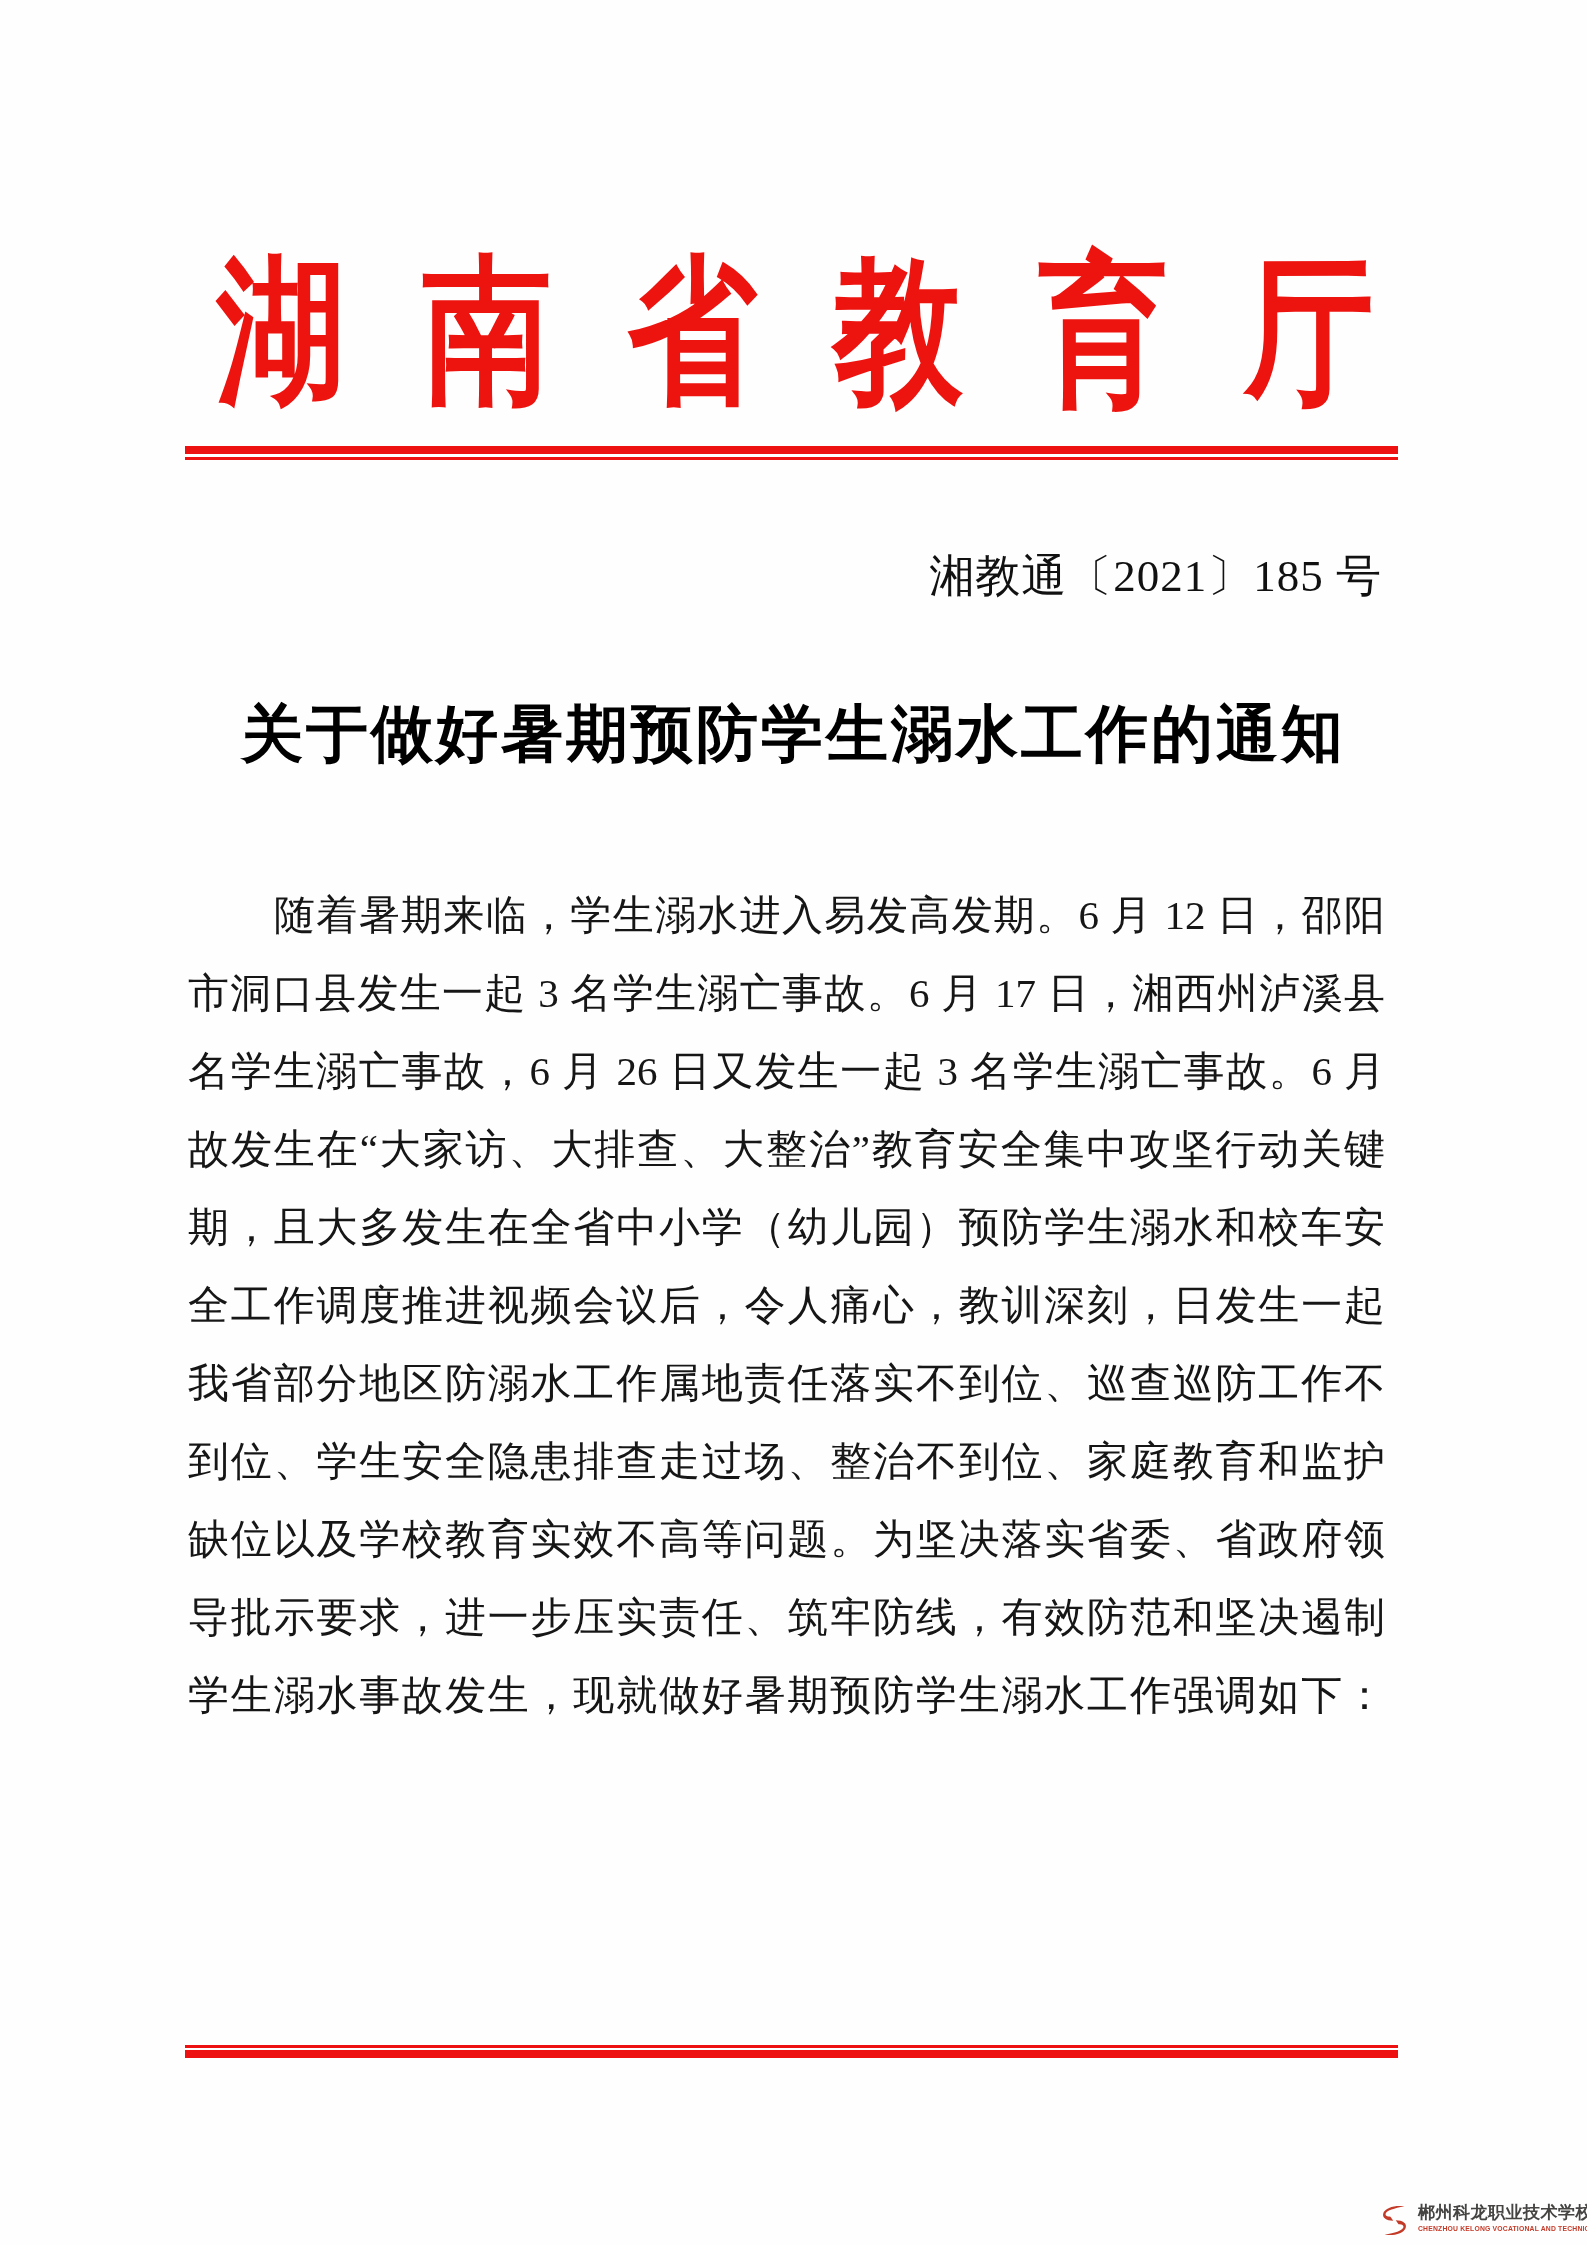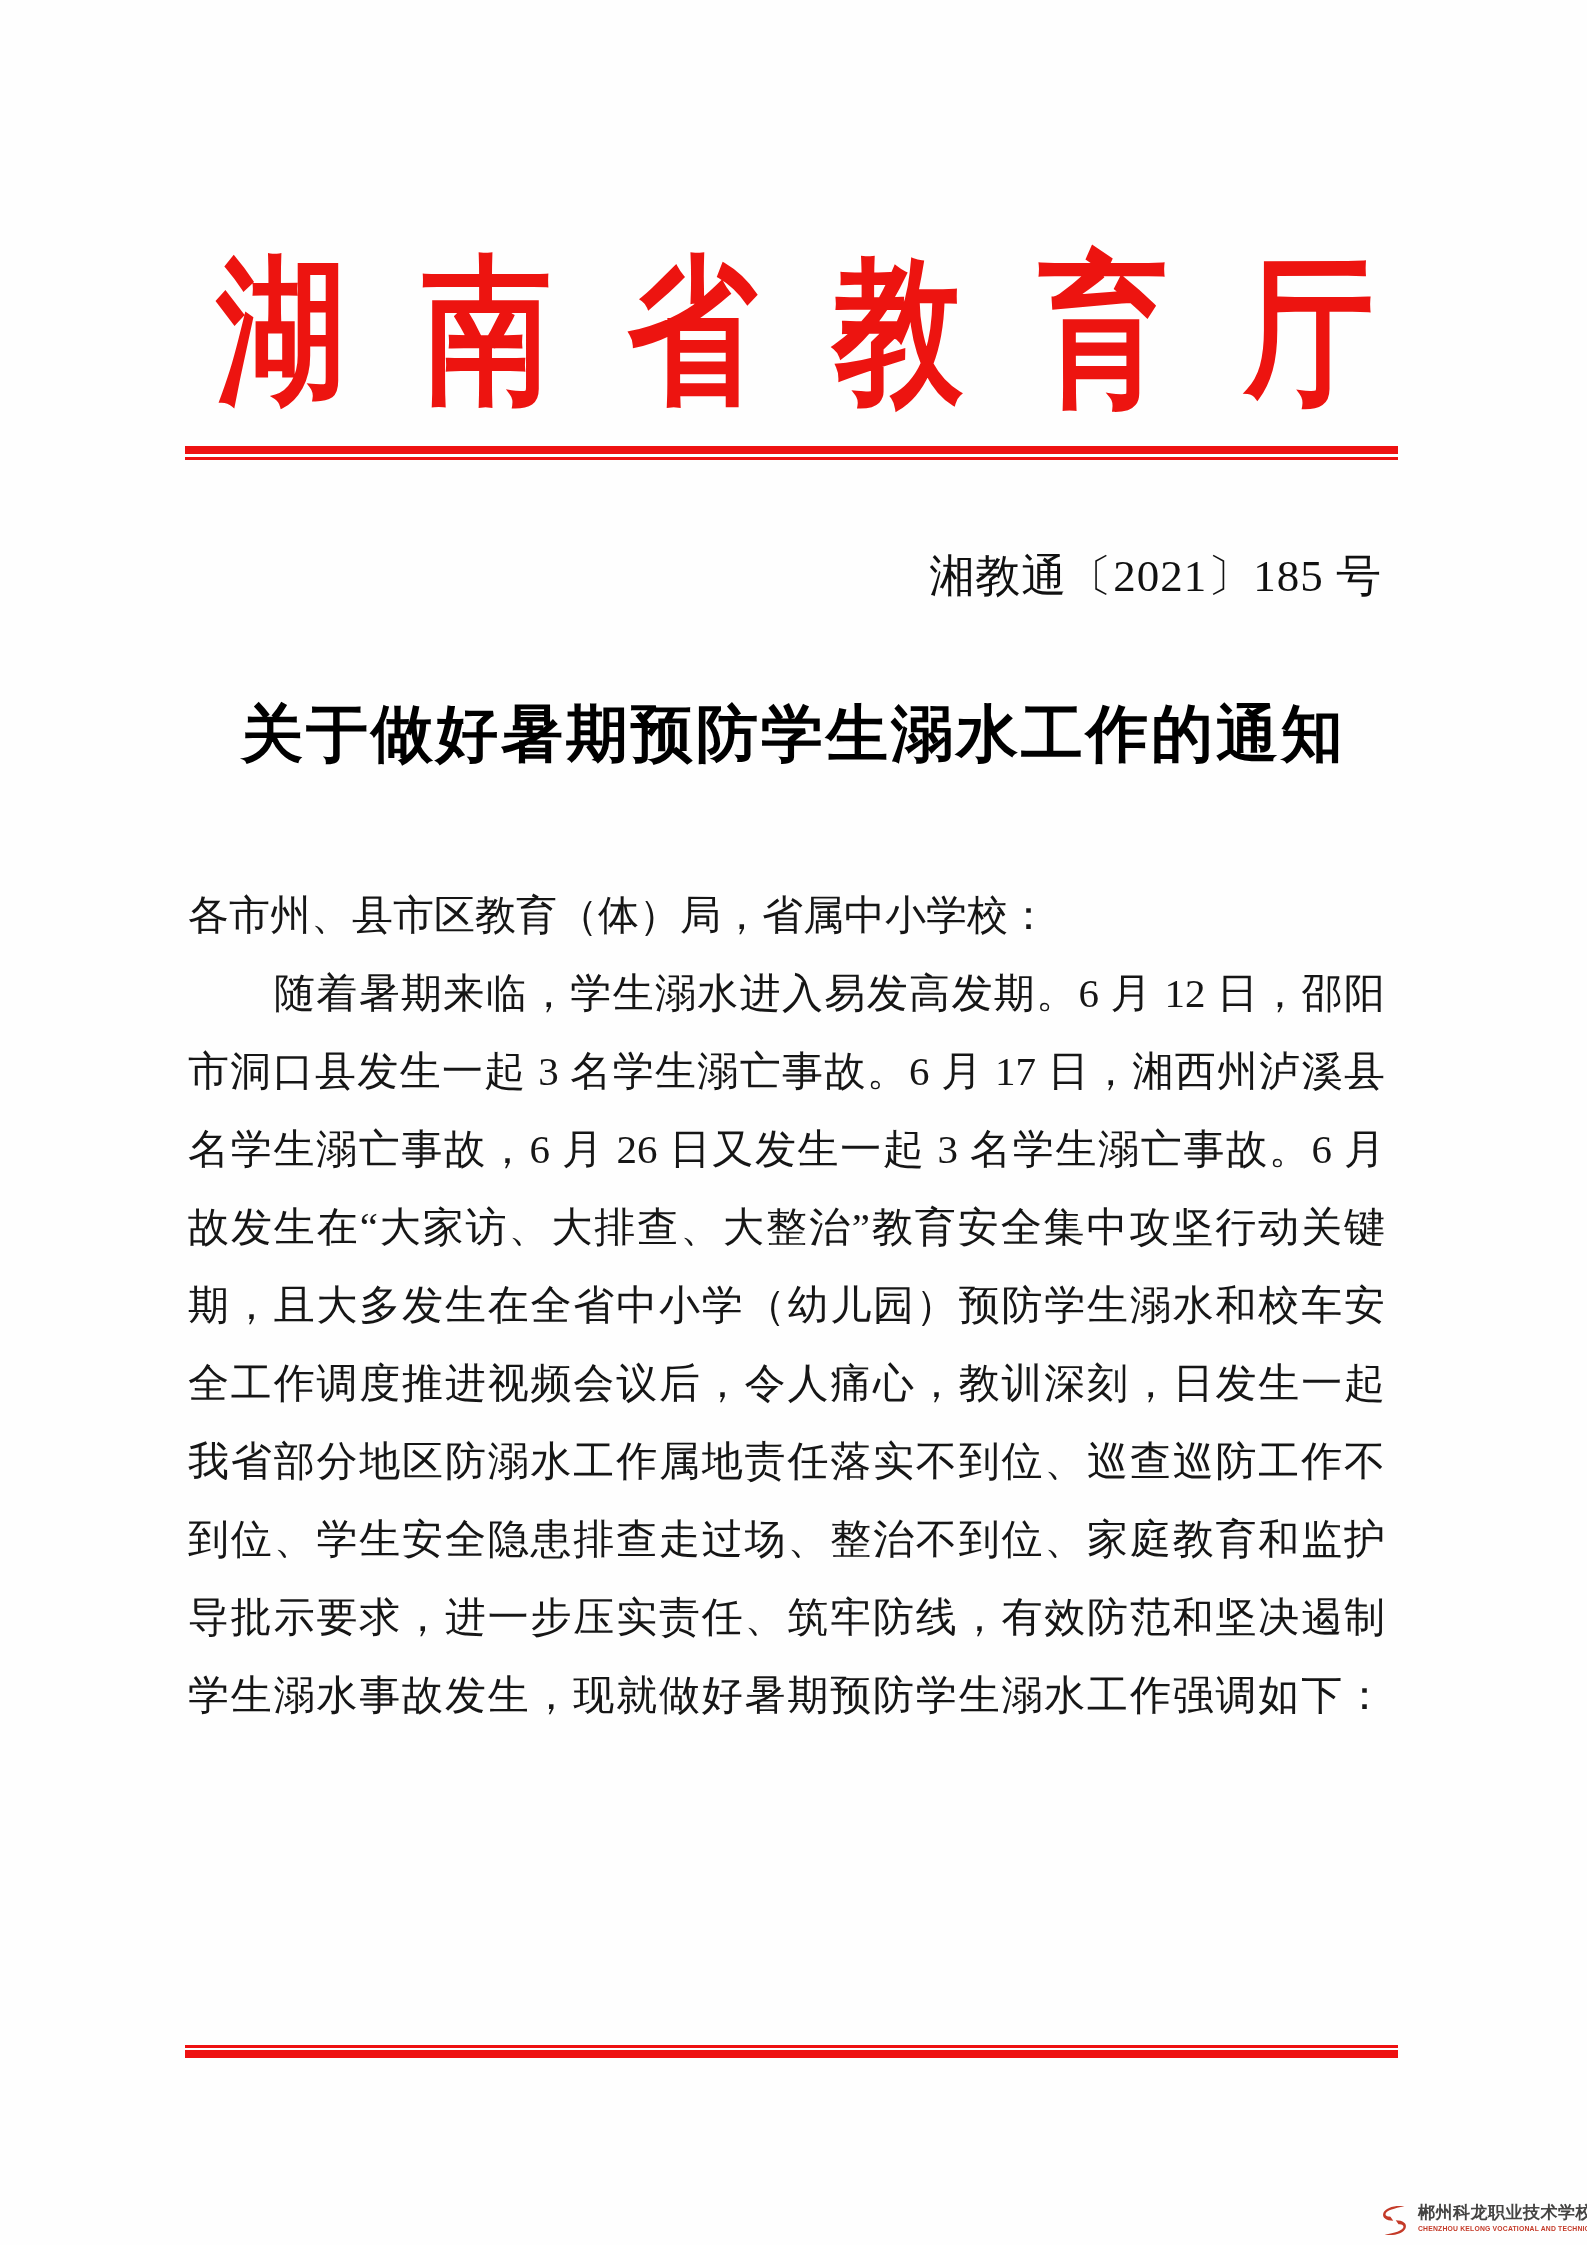--- a/index.html
+++ b/index.html
@@ -75,29 +75,29 @@
     </div>
 
   <div class="rule rule-top-thick"></div>
   <div class="rule rule-top-thin"></div>
 
   <div class="doc-number">湘教通〔2021〕185 号</div>
 
   <div class="doc-title">关于做好暑期预防学生溺水工作的通知</div>
 
   <div class="body-block">
-    <div class="body-line">各市州、县市区教育（体）局，省属中小学校：</div>
     <div class="body-line jl indent">随着暑期来临，学生溺水进入易发高发期。6 月 12 日，邵阳</div>
     <div class="body-line jl">市洞口县发生一起 3 名学生溺亡事故。6 月 17 日，湘西州泸溪县</div>
     <div class="body-line jl">名学生溺亡事故，6 月 26 日又发生一起 3 名学生溺亡事故。6 月</div>
     <div class="body-line jl">故发生在“大家访、大排查、大整治”教育安全集中攻坚行动关键</div>
     <div class="body-line jl">期，且大多发生在全省中小学（幼儿园）预防学生溺水和校车安</div>
     <div class="body-line jl">全工作调度推进视频会议后，令人痛心，教训深刻，日发生一起</div>
     <div class="body-line jl">我省部分地区防溺水工作属地责任落实不到位、巡查巡防工作不</div>
     <div class="body-line jl">到位、学生安全隐患排查走过场、整治不到位、家庭教育和监护</div>
+    <div class="body-line jl">缺位以及学校教育实效不高等问题。为坚决落实省委、省政府领</div>
     <div class="body-line jl">导批示要求，进一步压实责任、筑牢防线，有效防范和坚决遏制</div>
     <div class="body-line jl">学生溺水事故发生，现就做好暑期预防学生溺水工作强调如下：</div>
   </div>
 
   <div class="rule rule-bottom-thin"></div>
   <div class="rule rule-bottom-thick"></div>
 
   <div class="school-logo">
     <svg class="logo-mark" width="33" height="31" viewBox="0 0 100 100" aria-hidden="true">
       <path fill="#c43a28" d="M82 4 C50 0 20 9 14 26 c-5 15 9 25 32 25 l-9-13 c-13 0-18-5-15-11 4-10 26-16 60-23 Z"></path>

